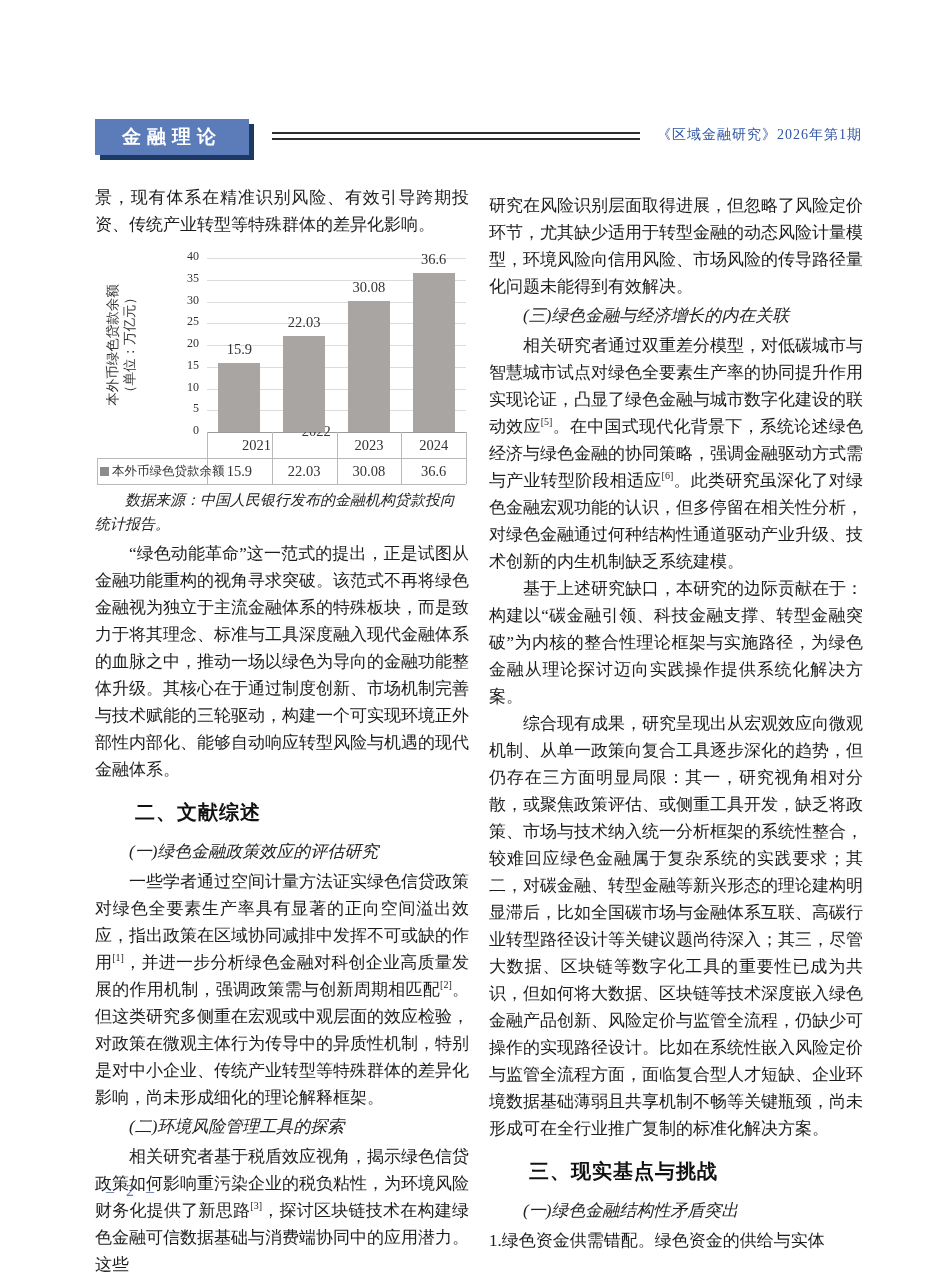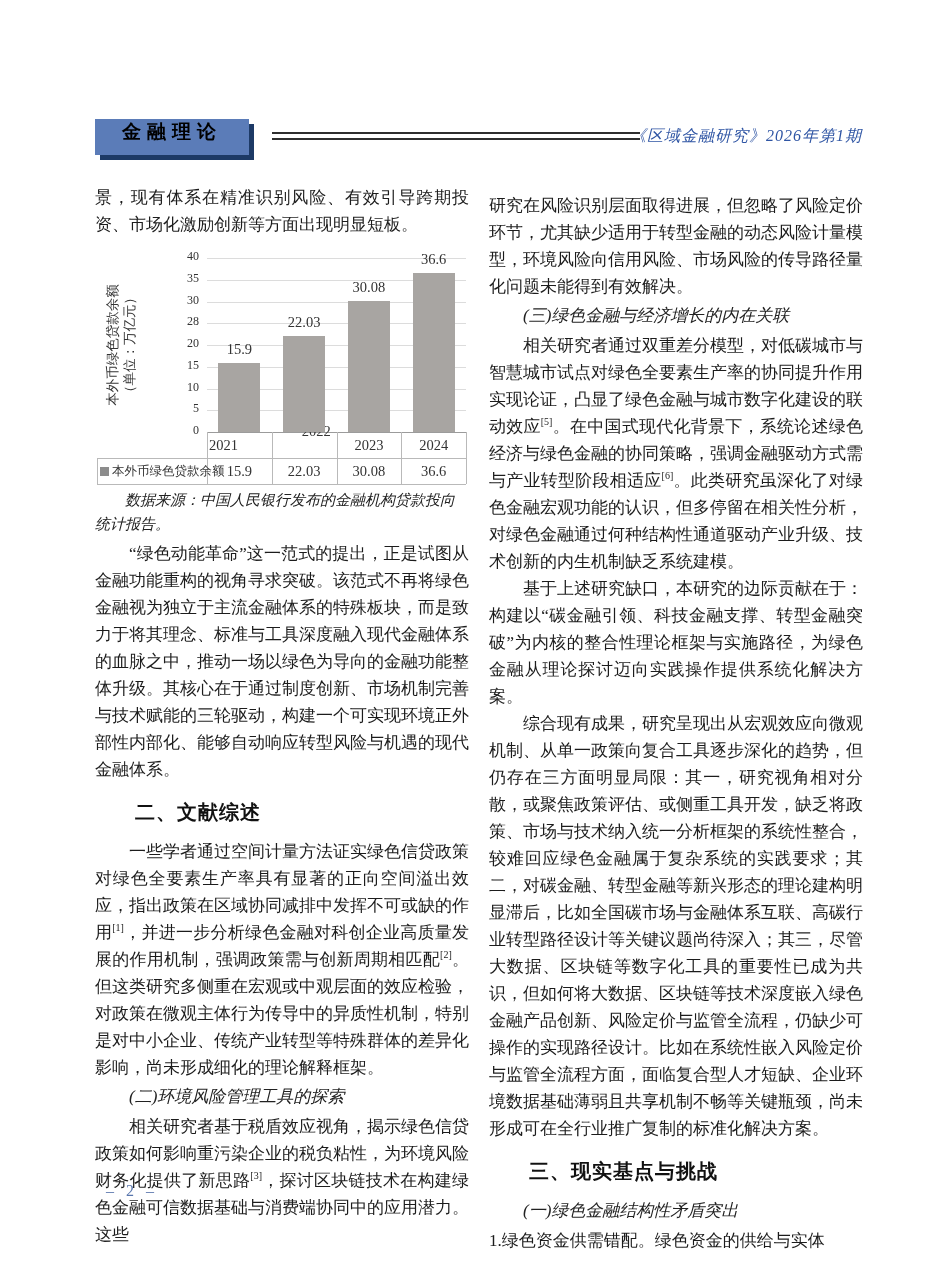--- a/index.html
+++ b/index.html
@@ -6,31 +6,31 @@
   html,body { background:#ffffff; }
   .page {
     position:relative; width:950px; height:1280px; margin:0 auto;
     background:#ffffff; overflow:hidden;
     font-family:"Liberation Serif","DejaVu Serif",serif; color:#1c1c1c;
   }
   
   .badge {
     position:absolute; left:95px; top:119px; width:154px; height:36px;
     background:#5b7cb8; box-shadow:5px 5px 0 #1d3a66;
-    display:flex; align-items:flex-start; justify-content:center;
-    color:#000000; font-family:"Liberation Sans","DejaVu Sans",sans-serif;
+    display:flex; align-items:center; justify-content:center;
+    color:#ffffff; font-family:"Liberation Sans","DejaVu Sans",sans-serif;
     font-size:19px; font-weight:bold; letter-spacing:6px;
   }
   .double-rule {
     position:absolute; left:272px; top:132px; width:368px; height:8px;
     border-top:2.5px solid #2e2e2e; border-bottom:2.5px solid #2e2e2e;
   }
   .journal-issue {
     position:absolute; right:88px; top:126px;
-    color:#2f55a4; font-size:16px; font-style:italic; letter-spacing:1px;
+    color:#2f55a4; font-size:14px; letter-spacing:1px;
   }
   
   .col { position:absolute; top:184px; width:374px; }
   .col-left  { left:95px; }
   .col-right { left:489px;margin-top:8px; }
   .p {
     font-size:17px; line-height:27px; text-align:justify;
     text-justify:inter-character;
   }
   .p.indent { text-indent:2em; }
@@ -87,21 +87,21 @@
 
 <div class="page">
 
   <div class="badge">
     <span>金融理论</span>
   </div>
   <div class="double-rule"></div>
   <div class="journal-issue">《区域金融研究》2026年第1期</div>
 
   <div class="col col-left">
-    <p class="p">景，现有体系在精准识别风险、有效引导跨期投资、市场化激励创新等方面出现明显短板。</p>
+    <p class="p">景，现有体系在精准识别风险、有效引导跨期投资、传统产业转型等特殊群体的差异化影响。</p>
 
     <figure class="chart-figure">
       <div class="chart" id="chart">
         <div class="y-title">
           <div class="y-title-inner">
             <span>本外币绿色贷款余额</span><br>
             <span>（单位：万亿元）</span>
           </div>
         </div>
       <div class="gridline" style="left: 112px; top: 164.25px; width: 259px;"></div>
@@ -110,34 +110,34 @@
           <div class="gridline" style="left: 112px; top: 99px; width: 259px;"></div>
           <div class="gridline" style="left: 112px; top: 77.25px; width: 259px;"></div>
           <div class="gridline" style="left: 112px; top: 55.5px; width: 259px;"></div>
           <div class="gridline" style="left: 112px; top: 33.75px; width: 259px;"></div>
           <div class="gridline" style="left: 112px; top: 12px; width: 259px;"></div>
           <div class="ytick" style="left: 66px; top: 177px; width: 38px;">0</div>
           <div class="ytick" style="left: 66px; top: 155.25px; width: 38px;">5</div>
           <div class="ytick" style="left: 66px; top: 133.5px; width: 38px;">10</div>
           <div class="ytick" style="left: 66px; top: 111.75px; width: 38px;">15</div>
           <div class="ytick" style="left: 66px; top: 90px; width: 38px;">20</div>
-          <div class="ytick" style="left: 66px; top: 68.25px; width: 38px;">28</div>
+          <div class="ytick" style="left: 66px; top: 68.25px; width: 38px;">25</div>
           <div class="ytick" style="left: 66px; top: 46.5px; width: 38px;">30</div>
           <div class="ytick" style="left: 66px; top: 24.75px; width: 38px;">35</div>
           <div class="ytick" style="left: 66px; top: 3px; width: 38px;">40</div>
           <div class="tline axisline" style="left: 112px; top: 186px; width: 259px; height: 1px;"></div>
           <div class="tline" style="left: 2px; top: 212px; width: 369px; height: 1px;"></div>
           <div class="tline" style="left: 2px; top: 238px; width: 369px; height: 1px;"></div>
           <div class="tline" style="left: 2px; top: 212px; width: 1px; height: 26px;"></div>
           <div class="tline" style="left: 112px; top: 186px; width: 1px; height: 52px;"></div>
           <div class="tline" style="left: 176.75px; top: 186px; width: 1px; height: 52px;"></div>
           <div class="tline" style="left: 241.5px; top: 186px; width: 1px; height: 52px;"></div>
           <div class="tline" style="left: 306.25px; top: 186px; width: 1px; height: 52px;"></div>
           <div class="tline" style="left: 371px; top: 186px; width: 1px; height: 52px;"></div>
-          <div class="cell" style="left: 96px; top: 186px; width: 64.75px; height: 26px;">2021</div>
+          <div class="cell" style="left: 129px; top: 186px; width: 64.75px; height: 26px;">2021</div>
           <div class="cell" style="left: 176.75px; top: 172px; width: 65px; height: 26px; margin-left: 12px;">2022</div>
           <div class="cell" style="left: 241.5px; top: 186px; width: 64.75px; height: 26px;">2023</div>
           <div class="cell" style="left: 306.25px; top: 186px; width: 64.75px; height: 26px;">2024</div>
           <div class="bar" style="left: 123.375px; top: 116.835px; width: 42px; height: 69.165px; background: rgb(168, 165, 162);"></div>
           <div class="bar-label" style="left: 112px; top: 94.835px; width: 64.75px;">15.9</div>
           <div class="cell" style="left: 112px; top: 212px; width: 64.75px; height: 26px;">15.9</div>
           <div class="bar" style="left: 188.125px; top: 90.1695px; width: 42px; height: 95.8305px; background: rgb(168, 165, 162);"></div>
           <div class="bar-label" style="left: 176.75px; top: 68.1695px; width: 64.75px;">22.03</div>
           <div class="cell" style="left: 176.75px; top: 212px; width: 64.75px; height: 26px;">22.03</div>
           <div class="bar" style="left: 252.875px; top: 55.152px; width: 42px; height: 130.848px; background: rgb(168, 165, 162);"></div>
@@ -149,20 +149,21 @@
           <div class="legend-cell" style="left: 2px; top: 212px; width: 110px; height: 26px;">
             <span class="legend-marker"></span>
             <span>本外币绿色贷款余额</span>
           </div>
         </div>
       <div class="source">数据来源：中国人民银行发布的金融机构贷款投向统计报告。</div>
     </figure>
 
     <p class="p indent">“绿色动能革命”这一范式的提出，正是试图从金融功能重构的视角寻求突破。该范式不再将绿色金融视为独立于主流金融体系的特殊板块，而是致力于将其理念、标准与工具深度融入现代金融体系的血脉之中，推动一场以绿色为导向的金融功能整体升级。其核心在于通过制度创新、市场机制完善与技术赋能的三轮驱动，构建一个可实现环境正外部性内部化、能够自动响应转型风险与机遇的现代金融体系。</p>
     <h2 class="h2">二、文献综述</h2>
+    <div class="subhead">(一)绿色金融政策效应的评估研究</div>
     <p class="p indent">一些学者通过空间计量方法证实绿色信贷政策对绿色全要素生产率具有显著的正向空间溢出效应，指出政策在区域协同减排中发挥不可或缺的作用<sup class="ref">[1]</sup>，并进一步分析绿色金融对科创企业高质量发展的作用机制，强调政策需与创新周期相匹配<sup class="ref">[2]</sup>。但这类研究多侧重在宏观或中观层面的效应检验，对政策在微观主体行为传导中的异质性机制，特别是对中小企业、传统产业转型等特殊群体的差异化影响，尚未形成细化的理论解释框架。</p>
     <div class="subhead">(二)环境风险管理工具的探索</div>
     <p class="p indent">相关研究者基于税盾效应视角，揭示绿色信贷政策如何影响重污染企业的税负粘性，为环境风险财务化提供了新思路<sup class="ref">[3]</sup>，探讨区块链技术在构建绿色金融可信数据基础与消费端协同中的应用潜力。这些</p>
   </div>
 
   <div class="col col-right">
     <p class="p">研究在风险识别层面取得进展，但忽略了风险定价环节，尤其缺少适用于转型金融的动态风险计量模型，环境风险向信用风险、市场风险的传导路径量化问题未能得到有效解决。</p>
     <div class="subhead">(三)绿色金融与经济增长的内在关联</div>
     <p class="p indent">相关研究者通过双重差分模型，对低碳城市与智慧城市试点对绿色全要素生产率的协同提升作用实现论证，凸显了绿色金融与城市数字化建设的联动效应<sup class="ref">[5]</sup>。在中国式现代化背景下，系统论述绿色经济与绿色金融的协同策略，强调金融驱动方式需与产业转型阶段相适应<sup class="ref">[6]</sup>。此类研究虽深化了对绿色金融宏观功能的认识，但多停留在相关性分析，对绿色金融通过何种结构性通道驱动产业升级、技术创新的内生机制缺乏系统建模。</p>
     <p class="p indent">基于上述研究缺口，本研究的边际贡献在于：构建以“碳金融引领、科技金融支撑、转型金融突破”为内核的整合性理论框架与实施路径，为绿色金融从理论探讨迈向实践操作提供系统化解决方案。</p>

